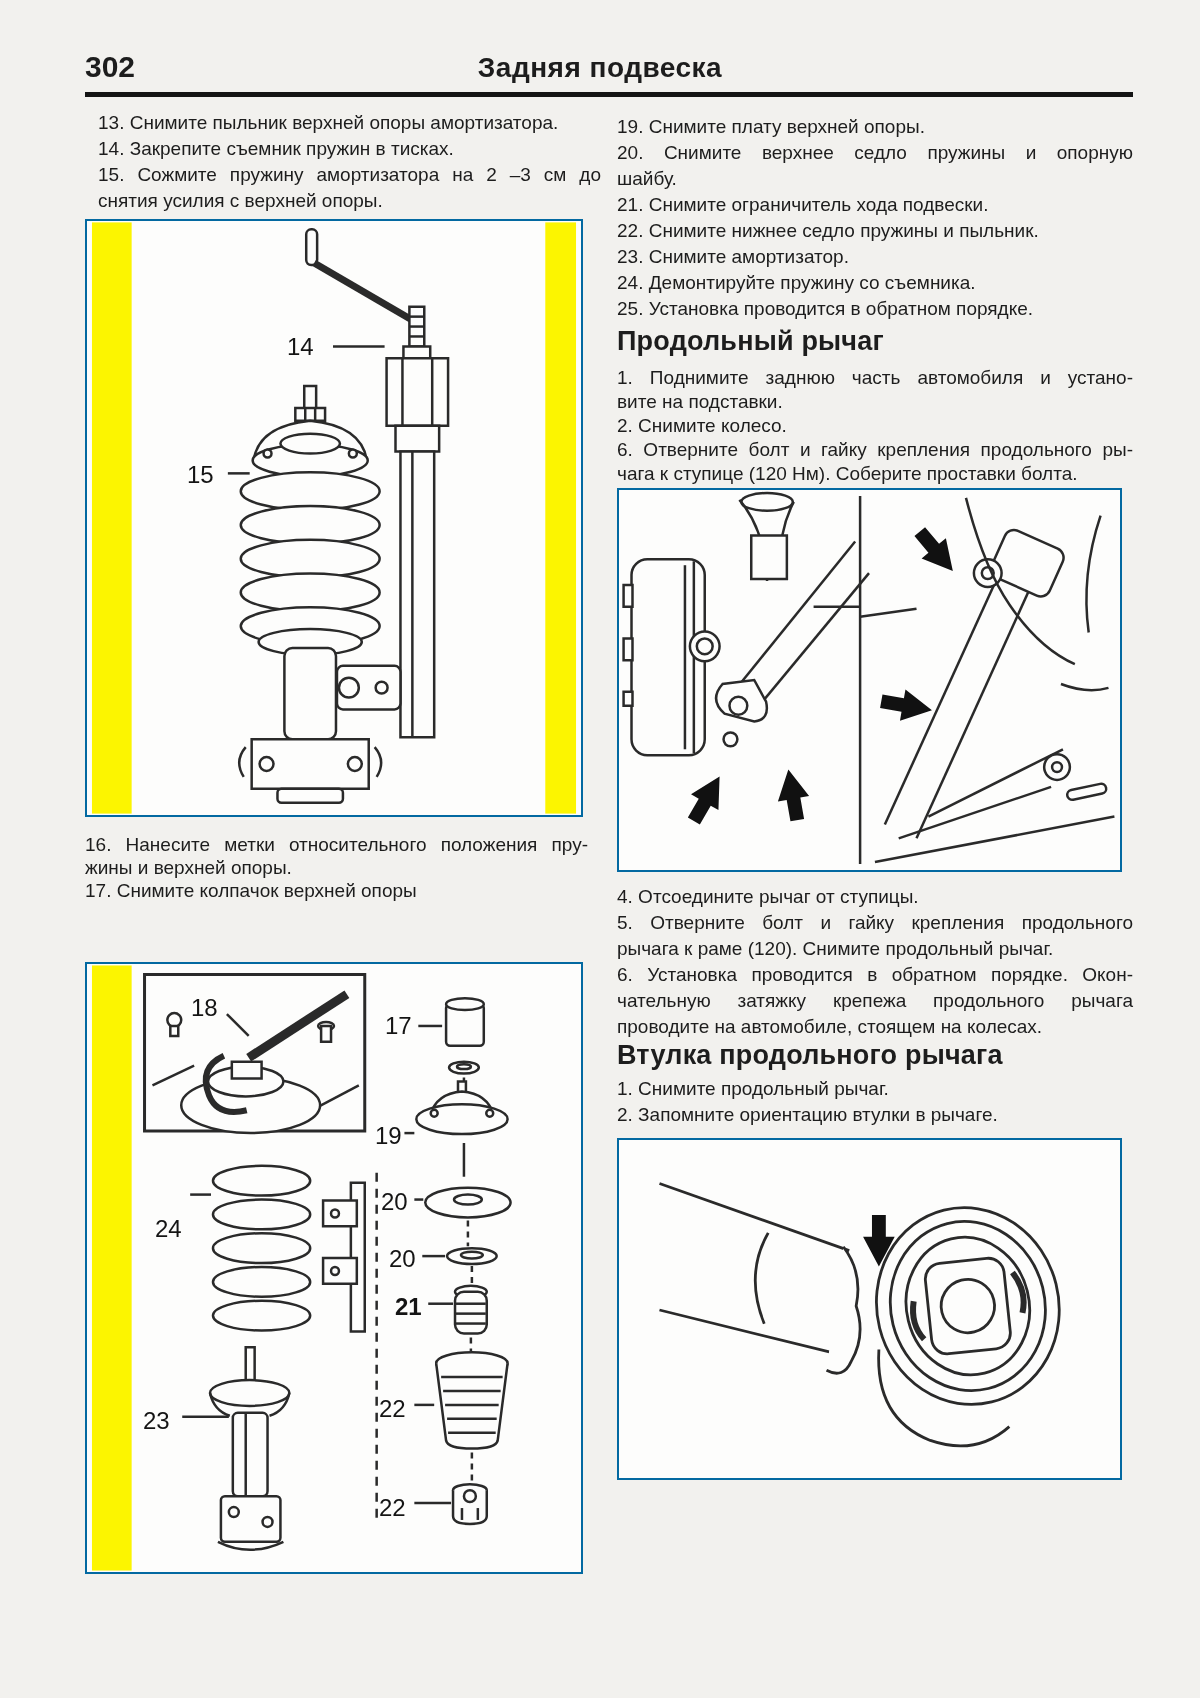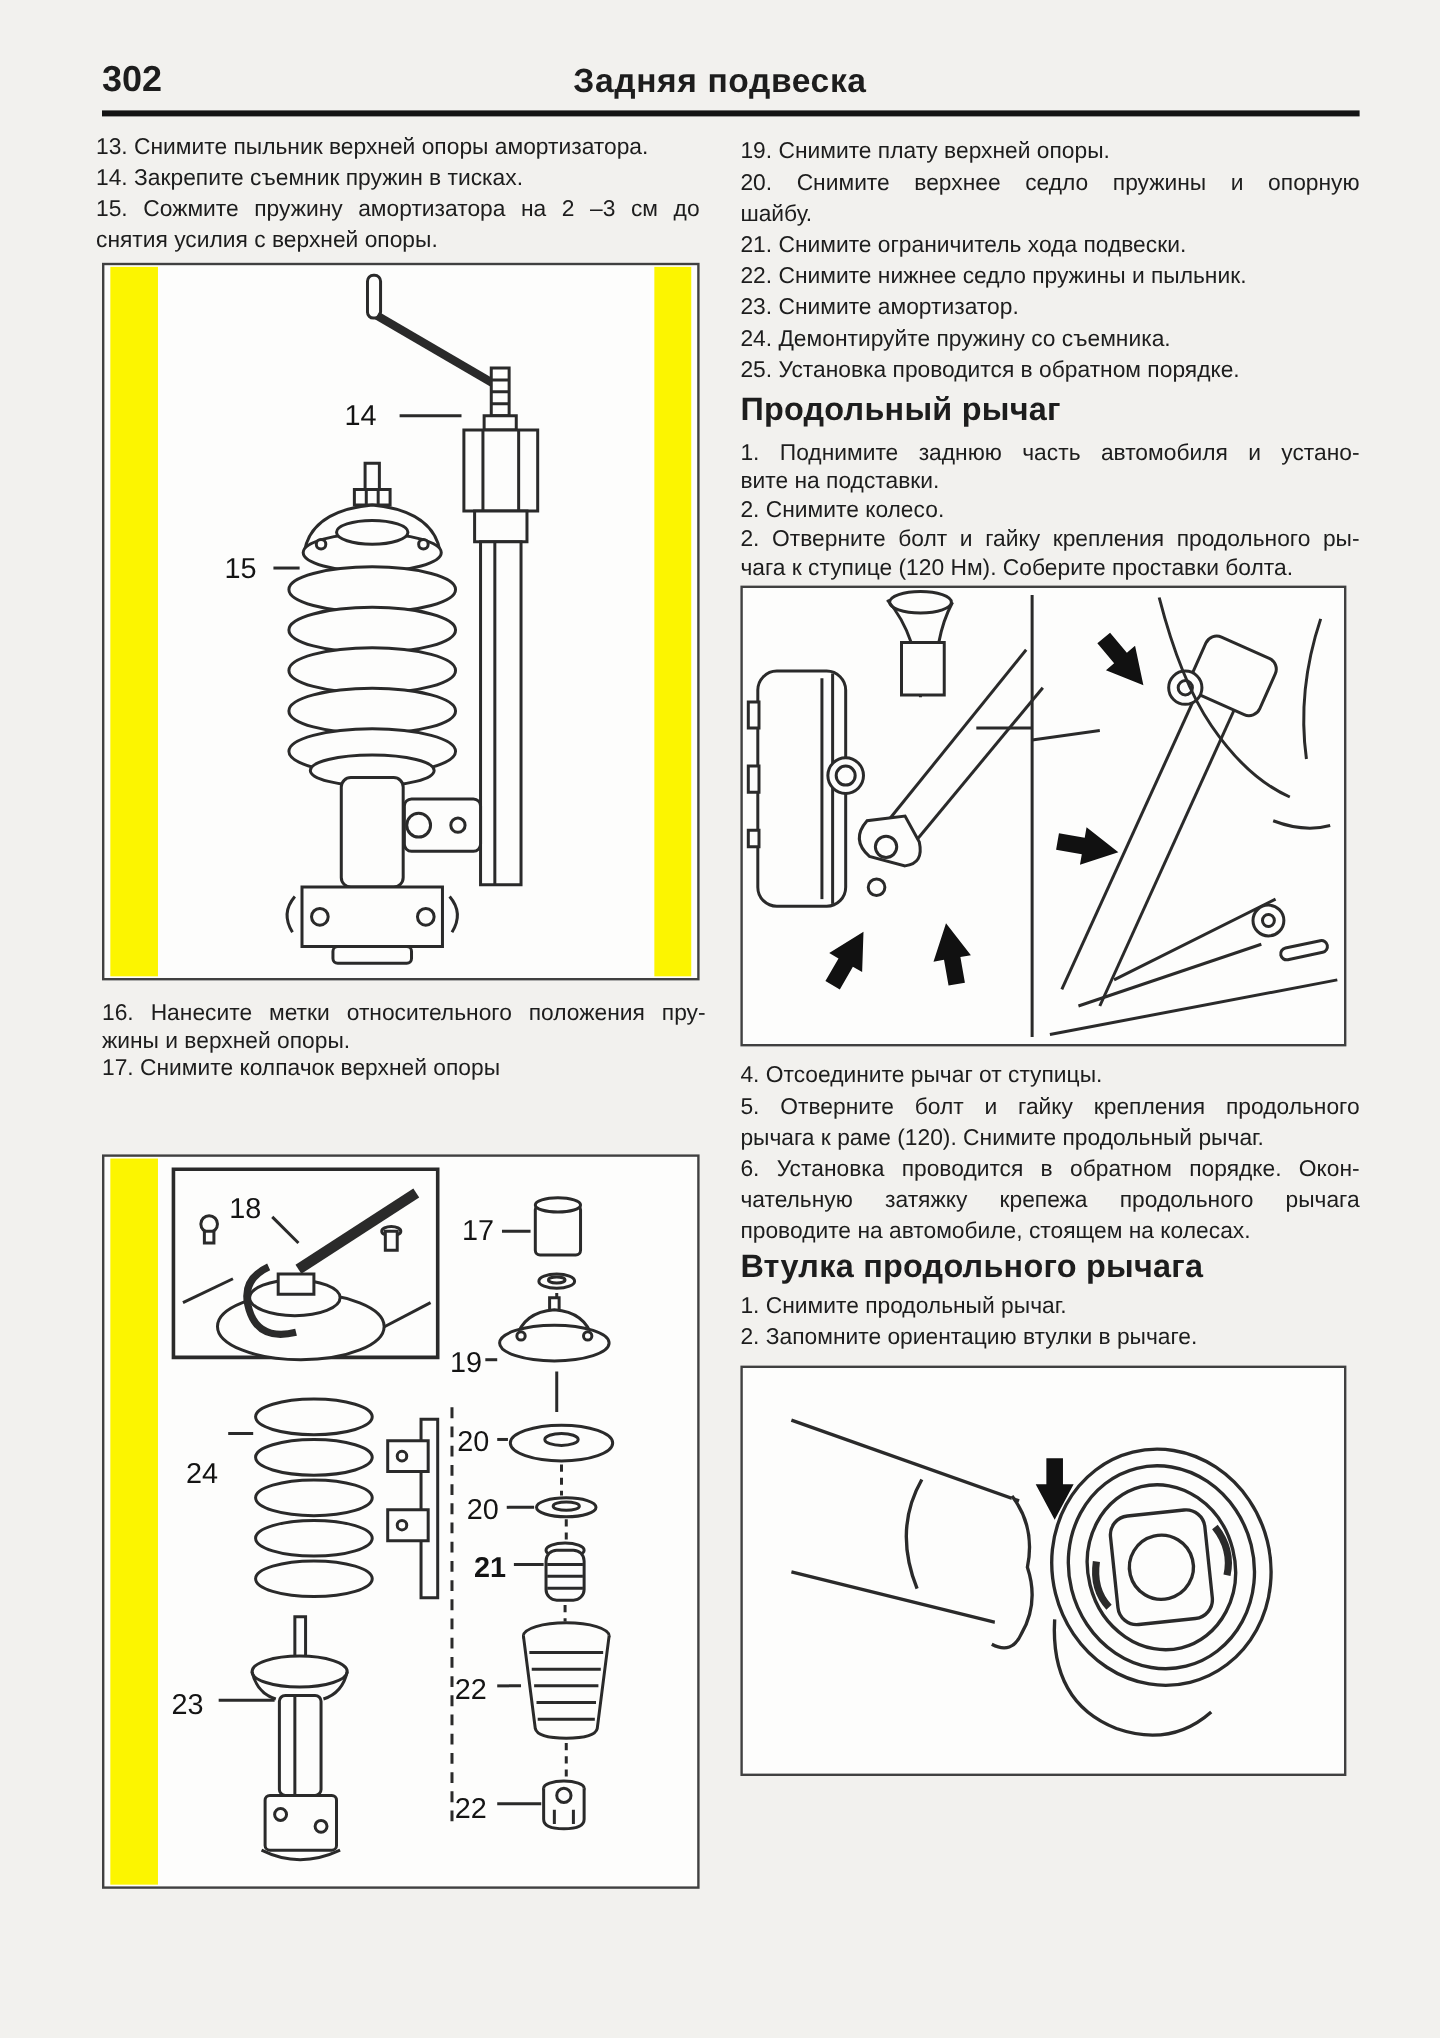--- a/index.html
+++ b/index.html
@@ -12,35 +12,35 @@
   .ptitle{position:absolute;left:0;right:0;top:52px;text-align:center;font-size:28px;font-weight:700;letter-spacing:.5px;}
   .rule{position:absolute;left:85px;top:92px;width:1048px;height:5px;background:#141414;}
   .tblock{position:absolute;font-size:19px;}
   .tblock p{margin:0;}
   .ln{display:block;}
   .ln.j{text-align:justify;text-align-last:justify;}
   .lh26 .ln{line-height:26px;}
   .lh23 .ln{line-height:23px;}
   .lh24 .ln{line-height:24px;}
   .shead{position:absolute;font-size:27px;font-weight:700;letter-spacing:.2px;}
-  .fig{position:absolute;margin:0;background:var(--figbg);border:2px solid #404040;box-sizing:border-box;}
+  .fig{position:absolute;margin:0;background:var(--figbg);border:2px solid #0369a1;box-sizing:border-box;}
   .fig svg{position:absolute;left:0;top:0;width:100%;height:100%;display:block;}
   .cal{position:absolute;font-size:24px;color:#141414;}
   svg *{vector-effect:non-scaling-stroke;}
 </style>
 </head>
 <body>
 
 <div class="page">
 
   <div class="pnum">302</div>
   <div class="ptitle">Задняя подвеска</div>
   <div class="rule"></div>
 
-  <section class="tblock lh26" style="left:80px;top:110px;width:503px;">
+  <section class="tblock lh26" style="left:98px;top:110px;width:503px;">
     <p class="step">
         <span class="ln">13. Снимите пыльник верхней опоры амортизатора.</span>
       </p>
     <p class="step">
         <span class="ln">14. Закрепите съемник пружин в тисках.</span>
       </p>
     <p class="step">
         <span class="ln j">15. Сожмите пружину амортизатора на 2 –3 см до</span>
         <span class="ln">снятия усилия с верхней опоры.</span>
       </p>
@@ -255,21 +255,21 @@
 
   <section class="tblock lh24" style="left:617px;top:366px;width:516px;">
     <p class="step">
         <span class="ln j">1. Поднимите заднюю часть автомобиля и устано-</span>
         <span class="ln">вите на подставки.</span>
       </p>
     <p class="step">
         <span class="ln">2. Снимите колесо.</span>
       </p>
     <p class="step">
-        <span class="ln j">2. Отверните болт и гайку крепления продольного ры-</span>
+        <span class="ln j">6. Отверните болт и гайку крепления продольного ры-</span>
         <span class="ln">чага к ступице (120 Нм). Соберите проставки болта.</span>
       </p>
   </section>
 
   <figure class="fig" style="left:617px;top:488px;width:505px;height:384px;">
     <svg viewBox="0 0 505 384">
       <defs>
         <path id="arw" d="M0 -26 L16 4 L7 4 L7 26 L-7 26 L-7 4 L-16 4 Z"></path>
       </defs>
       <g stroke="#2a2a2a" stroke-width="2.5" fill="none">

